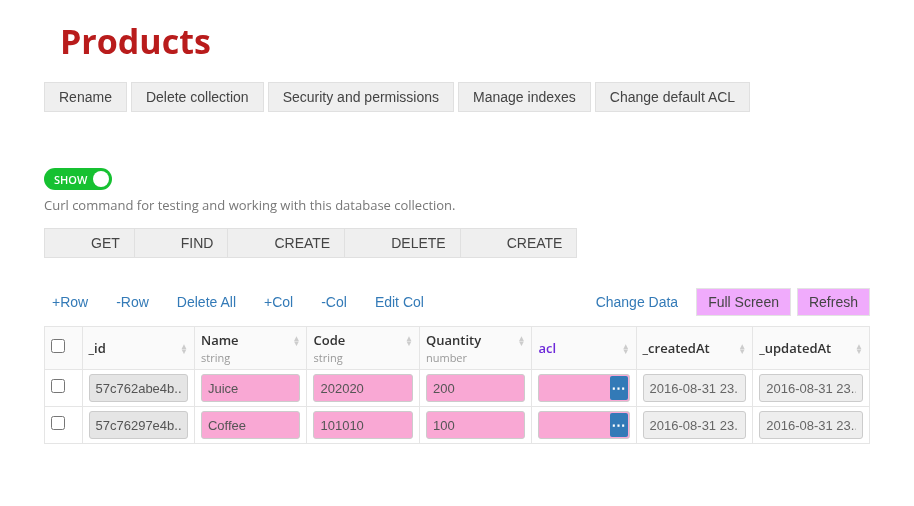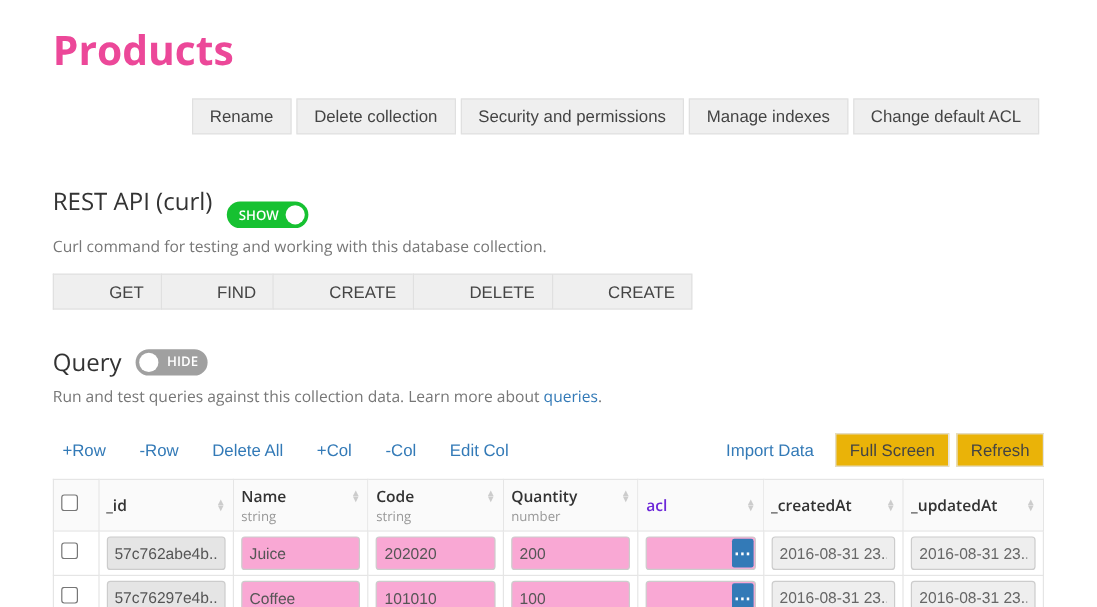--- a/index.html
+++ b/index.html
@@ -7,24 +7,24 @@
     font-family: "Open Sans", -apple-system, "Segoe UI", Helvetica, Arial, sans-serif;
     font-size: 14px;
     color: #333;
     background: #fff;
     width: 914px;
   }
   .page { padding: 12px 44px 20px 44px; }
   h1.title {
     font-size: 34px;
     font-weight: 700;
-    color: #ec4899;
-    margin: 6px 0 18px 0;
-  }
-  .btn-row { display: flex; flex-wrap: wrap; gap: 0; margin-bottom: 28px; justify-content: flex-end; }
+    color: #b91c1c;
+    margin: 6px 0 18px 16px;
+  }
+  .btn-row { display: flex; flex-wrap: wrap; gap: 0; margin-bottom: 28px; }
   .btn {
     background: #efefef;
     border: 1px solid #e0e0e0;
     padding: 6px 14px;
     font-size: 14px;
     color: #444;
     cursor: pointer;
     margin-right: 4px;
     margin-bottom: 4px;
   }
@@ -56,21 +56,21 @@
   .api-btns .btn:last-child { border-right: 1px solid #e0e0e0; }
   .query-sec { margin-bottom: 22px; }
   
   .action-bar { display: flex; margin-bottom: 10px; font-size: 14px; }
   .link-btn {
     background: none; border: none; color: #337ab7;
     font-size: 14px; cursor: pointer; padding: 4px 8px; margin-right: 12px;
   }
   .spacer { flex: 1; }
   .grey-btn {
-    background: #eab308; border: 1px solid #e3e3e3;
+    background: #f0abfc; border: 1px solid #e3e3e3;
     font-size: 14px; color: #444; padding: 5px 11px; margin-left: 6px; cursor: pointer;
   }
   
   table.data { width: 100%; border-collapse: collapse; table-layout: fixed; }
   table.data th, table.data td {
     border: 1px solid #e5e5e5; padding: 4px 6px; vertical-align: middle;
     font-size: 13px; text-align: left;
   }
   table.data th { background: #fafafa; font-weight: 600; position: relative; }
   .th-inner { display: flex; flex-direction: column; }
@@ -111,58 +111,45 @@
   <div class="btn-row">
     <button class="btn">Rename</button>
     <button class="btn">Delete collection</button>
     <button class="btn">Security and permissions</button>
     <button class="btn">Manage indexes</button>
     <button class="btn">Change default ACL</button>
   </div>
 
   <div>
     <div class="section-head">
-      <span class="section-title">REST API (curl)</span>
       <span class="toggle green">
         <span>SHOW</span>
         <span class="knob"></span>
       </span>
     </div>
     <p class="desc">Curl command for testing and working with this database collection.</p>
     <div class="api-btns">
       <button class="btn">GET</button>
       <button class="btn">FIND</button>
       <button class="btn">CREATE</button>
       <button class="btn">DELETE</button>
       <button class="btn">CREATE</button>
     </div>
   </div>
 
-  <div class="query-sec">
-    <div class="section-head">
-      <span class="section-title">Query</span>
-      <span class="toggle grey">
-        <span class="knob"></span>
-        <span>HIDE</span>
-      </span>
-    </div>
-    <p class="desc">
-      <span>Run and test queries against this collection data. Learn more about </span><a href="#">queries</a><span>.</span>
-    </p>
-  </div>
 
   <div class="action-bar">
     <button class="link-btn">+Row</button>
     <button class="link-btn">-Row</button>
     <button class="link-btn">Delete All</button>
     <button class="link-btn">+Col</button>
     <button class="link-btn">-Col</button>
     <button class="link-btn">Edit Col</button>
     <span class="spacer"></span>
-    <button class="link-btn" style="margin-right:4px">Import Data</button>
+    <button class="link-btn" style="margin-right:4px">Change Data</button>
     <button class="grey-btn">Full Screen</button>
     <button class="grey-btn">Refresh</button>
   </div>
 
   <table class="data">
     <colgroup>
       <col style="width:36px">
       <col style="width:108px">
       <col style="width:108px">
       <col style="width:108px">

